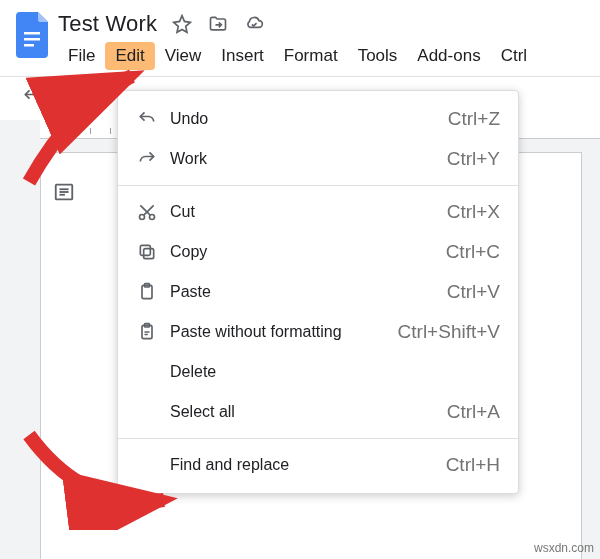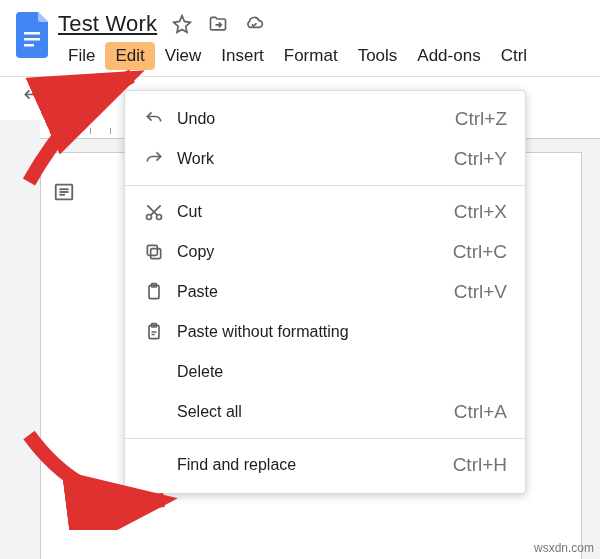--- a/index.html
+++ b/index.html
@@ -27,21 +27,20 @@
     align-items: center;
     justify-content: center;
     margin-top: 2px;
   }
   .title-block { margin-left: 6px; }
   .title-row {
     display: flex;
     align-items: center;
     gap: 14px;
     height: 32px;
-    text-decoration: underline;
   }
   .doc-title {
     font-size: 22px;
     font-weight: 400;
     color: #202124;
     letter-spacing: 0.2px;
   }
   .title-icon {
     width: 22px; height: 22px;
     display:flex;align-items:center;justify-content:center;
@@ -102,21 +101,21 @@
   .outline-btn {
     position:absolute;
     left: 48px; top: 176px;
     width:32px;height:32px;
     display:flex;align-items:center;justify-content:center;
     color:#5f6368;
   }
   
   .dropdown {
     position:absolute;
-    left: 124px;
+    left: 117px;
     top: 90px;
     width: 400px;
     background:#fff;
     border:1px solid #dadce0;
     border-radius: 4px;
     box-shadow: 0 2px 10px rgba(0,0,0,0.2);
     padding: 8px 0;
     font-size: 16px;
     z-index: 50;
   }
@@ -290,20 +289,21 @@
   </div>
   <div class="dd-row">
     <span class="dd-icon">
       <svg width="20" height="20" viewBox="0 0 24 24" fill="none" stroke="#5f6368" stroke-width="2">
           <rect x="6" y="4" width="12" height="16" rx="2"></rect>
           <rect x="9" y="2" width="6" height="4" rx="1"></rect>
           <path d="M9 12h6M9 15h4"></path>
         </svg>
     </span>
     <span class="dd-label">Paste without formatting</span>
+    <span class="dd-short">Ctrl+Shift+V</span>
   </div>
   <div class="dd-row">
     <span class="dd-icon"></span>
     <span class="dd-label">Delete</span>
     <span class="dd-short"></span>
   </div>
   <div class="dd-row">
     <span class="dd-icon"></span>
     <span class="dd-label">Select all</span>
     <span class="dd-short">Ctrl+A</span>

